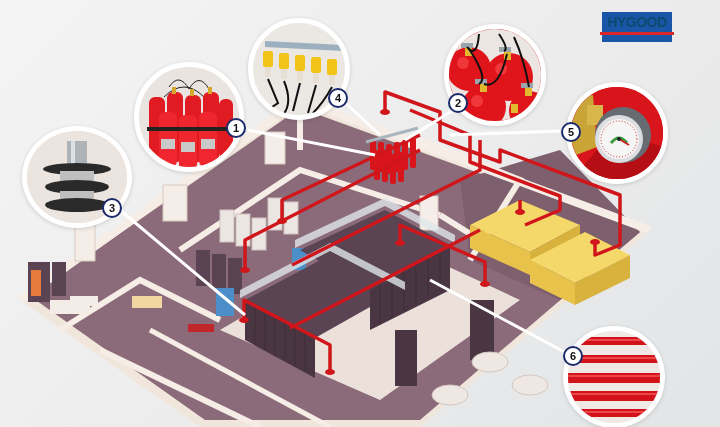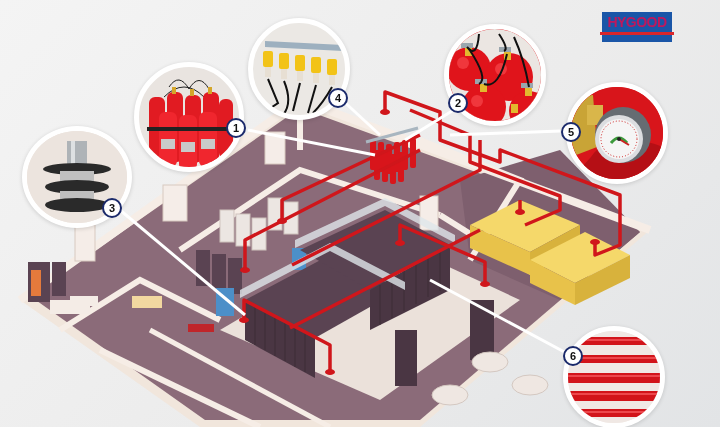--- a/index.html
+++ b/index.html
@@ -2,21 +2,21 @@
 <html><head>
 <meta charset="utf-8">
 <style>
   html,body{margin:0;padding:0;}
   body{width:720px;height:427px;overflow:hidden;position:relative;
        background:linear-gradient(135deg,#f4f4f4 0%,#ececec 55%,#e2e4e6 100%);
        font-family:"Liberation Sans",sans-serif;}
   #scene{position:absolute;left:0;top:0;width:720px;height:427px;}
   .logo{position:absolute;left:602px;top:12px;width:70px;height:32px;}
   .logo .box{position:absolute;left:0;top:0;width:70px;height:30px;background:#1a56a8;}
-  .logo .txt{position:absolute;left:0;top:2px;width:70px;text-align:center;color:#be185d;
+  .logo .txt{position:absolute;left:0;top:2px;width:70px;text-align:center;color:#0c4a6e;
              font-weight:bold;font-size:14px;letter-spacing:-0.5px;font-family:"Liberation Sans",sans-serif;}
   .logo .stripe{position:absolute;left:-2px;top:20px;width:74px;height:3px;background:#d9262c;}
   .callout{position:absolute;border-radius:50%;border:5px solid #fff;overflow:hidden;
            box-shadow:0 1px 4px rgba(0,0,0,0.15);}
   .badge{position:absolute;width:16px;height:16px;border-radius:50%;background:#fff;
          border:2px solid #1b2a6b;color:#111;font-weight:bold;font-size:11px;line-height:16px;
          text-align:center;font-family:"Liberation Sans",sans-serif;}
 </style>
 </head>
 <body>

